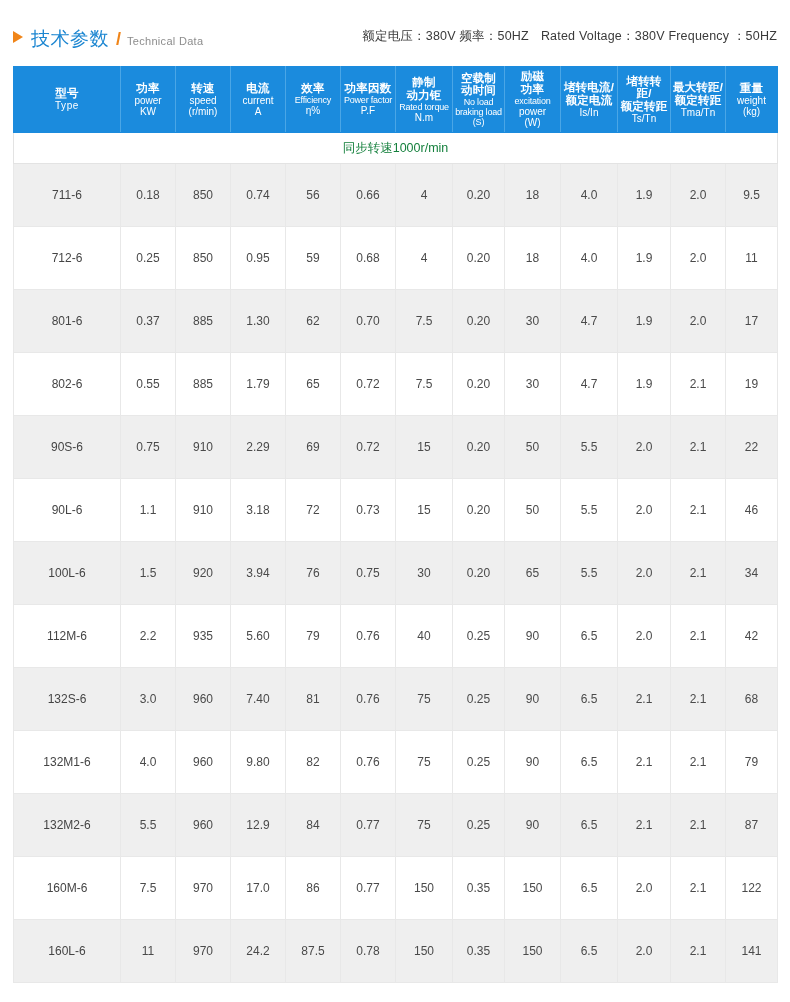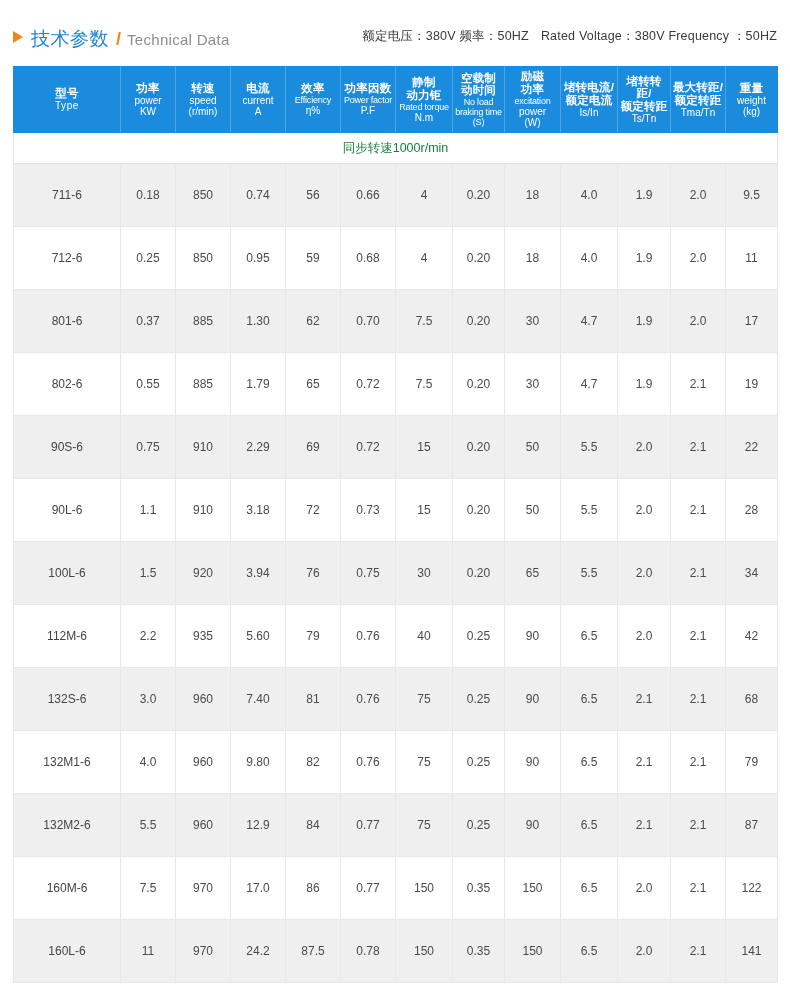--- a/index.html
+++ b/index.html
@@ -59,21 +59,21 @@
   }
 
   .title-slash {
     font-size: 18px;
     font-weight: bold;
     color: #F08519;
     margin: 0 6px 0 7px;
   }
 
   .title-en {
-    font-size: 15px;
+    font-size: 11px;
     color: #8d8d8d;
     letter-spacing: 0.3px;
   }
 
   .title-right {
     position: absolute;
     right: 13px;
     top: 2px;
     font-size: 12.5px;
     font-weight: normal;
@@ -223,21 +223,21 @@
           <th>
             <span class="h-cn">静制</span>
             <span class="h-cn">动力钜</span>
             <span class="h-en tight">Rated torque</span>
             <span class="h-en">N.m</span>
           </th>
           <th>
             <span class="h-cn">空载制</span>
             <span class="h-cn">动时间</span>
             <span class="h-en tight">No load</span>
-            <span class="h-en tight">braking time</span>
+            <span class="h-en tight">braking load</span>
             <span class="h-en tight">(S)</span>
           </th>
           <th>
             <span class="h-cn">励磁</span>
             <span class="h-cn">功率</span>
             <span class="h-en tight">excitation</span>
             <span class="h-en">power</span>
             <span class="h-en">(W)</span>
           </th>
           <th>
@@ -348,21 +348,21 @@
             <td>910</td>
             <td>3.18</td>
             <td>72</td>
             <td>0.73</td>
             <td>15</td>
             <td>0.20</td>
             <td>50</td>
             <td>5.5</td>
             <td>2.0</td>
             <td>2.1</td>
-            <td>28</td>
+            <td>46</td>
           </tr>
           <tr class="data-row odd">
             <td class="type-cell">100L-6</td>
             <td>1.5</td>
             <td>920</td>
             <td>3.94</td>
             <td>76</td>
             <td>0.75</td>
             <td>30</td>
             <td>0.20</td>

